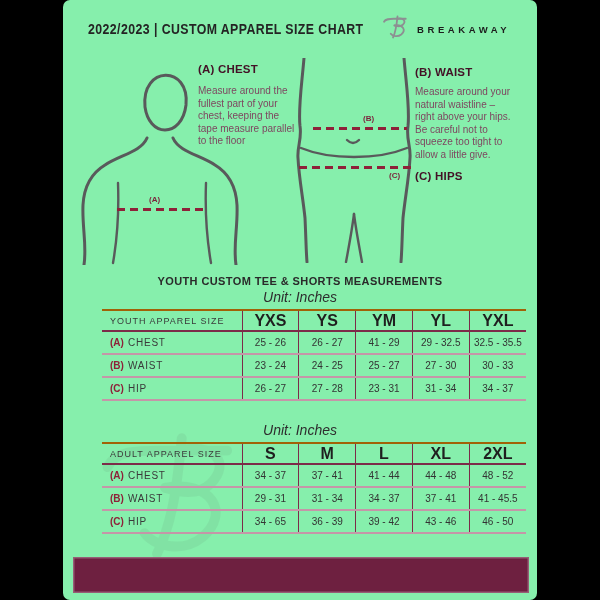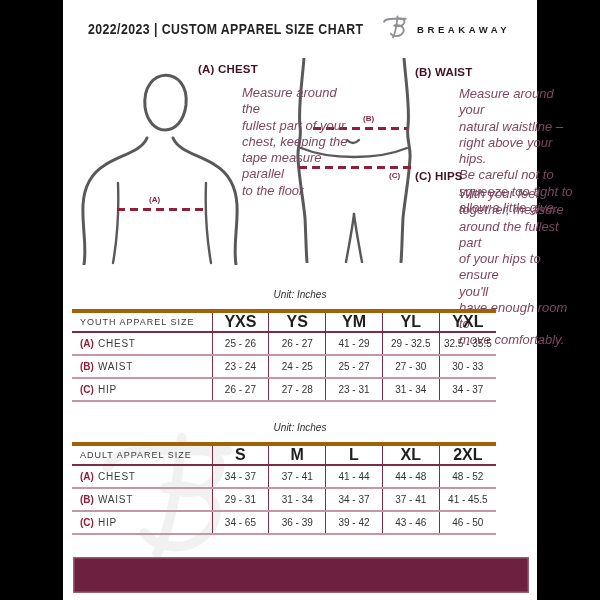--- a/index.html
+++ b/index.html
@@ -1,18 +1,18 @@
 <!DOCTYPE html>
 <html><head>
 <meta charset="utf-8">
 <style>
   html,body{margin:0;padding:0;background:#000;}
   .canvas{position:relative;width:600px;height:600px;background:#000;overflow:hidden;
           font-family:"Liberation Sans",sans-serif;}
-  .page{position:absolute;left:63px;top:0;width:474px;height:600px;background:#ffffff;}
+  .page{position:absolute;left:63px;top:0;width:474px;height:600px;background:#86efac;border-radius:7px;}
 
   
   .hdr-title{position:absolute;left:25px;top:21px;font-size:14.5px;font-weight:bold;
              letter-spacing:.5px;color:#242424;transform:scaleX(.85);transform-origin:left center;
              white-space:nowrap;}
   .logo{position:absolute;left:318px;top:12px;width:30px;height:30px;}
   .brand{position:absolute;left:354px;top:24px;font-size:9.5px;font-weight:bold;
          letter-spacing:3.6px;color:#1c1c1c;white-space:nowrap;}
 
   
@@ -29,37 +29,37 @@
   #chest-line{left:54px;top:208px;width:90px;}
   #waist-line{left:250px;top:127px;width:94px;}
   #hip-line{left:236px;top:166px;width:112px;}
   .dash-label{position:absolute;font-size:8px;font-weight:bold;color:#7c1f3a;}
   #chest-line-label{left:86px;top:195px;}
   #waist-line-label{left:300px;top:114px;}
   #hip-line-label{left:326px;top:171px;}
 
   
   .instr-h{position:absolute;font-size:11.5px;font-weight:bold;color:#431126;letter-spacing:.2px;}
-  .instr-t{position:absolute;font-size:13px;font-style:italic;color:#7e4760;
-           line-height:1.25;white-space:pre-line;margin-left:44px;}
+  .instr-t{position:absolute;font-size:10px;color:#7e4760;
+           line-height:1.25;white-space:pre-line;}
   #instr-a-h{left:135px;top:63px;}  #instr-a-t{left:135px;top:85px;width:115px;}
   #instr-b-h{left:352px;top:66px;}  #instr-b-t{left:352px;top:86px;width:120px;}
   #instr-c-h{left:352px;top:170px;} #instr-c-t{left:352px;top:186px;width:122px;}
 
   
   .sec-title{position:absolute;left:0;width:474px;text-align:center;font-size:11px;
              font-weight:bold;color:#2a2a2a;letter-spacing:.4px;}
-  .sec-unit{position:absolute;left:0;width:474px;text-align:center;font-size:10px;
+  .sec-unit{position:absolute;left:0;width:474px;text-align:center;font-size:14px;
             font-style:italic;color:#2e2e2e;}
   #youth-title{top:275px;} #youth-unit{top:289px;}
   #adult-title{top:408px;} #adult-unit{top:422px;}
 
   
-  .size-table{position:absolute;left:9px;width:424px;border-collapse:collapse;
-              table-layout:fixed;border-top:4px solid #a16207;}
+  .size-table{position:absolute;left:39px;width:424px;border-collapse:collapse;
+              table-layout:fixed;border-top:2px solid #a16207;}
   #youth-table{top:309px;} #adult-table{top:442px;}
   .size-table col.lab{width:140px;}
   .size-table th,.size-table td{padding:0;}
   .size-table thead tr{border-bottom:2px solid #7c2b49;height:21px;}
   .size-table tbody tr{border-bottom:2px solid #c596a8;height:23px;}
   .size-table th{font-size:16px;font-weight:bold;color:#1f1f1f;text-align:center;}
   .size-table th.lab-h{text-align:left;padding-left:8px;font-size:9px;font-weight:normal;
                        letter-spacing:1px;color:#3a3a3a;}
   .size-table td{font-size:10px;color:#333;text-align:center;}
   .size-table td.lab-c{text-align:left;padding-left:8px;}
@@ -129,35 +129,29 @@
 natural waistline –
 right above your hips.
 Be careful not to
 squeeze too tight to
 allow a little give.</div>
 
     <div class="instr-h" id="instr-c-h">
       <span>(C)</span>
       <span>HIPS</span>
     </div>
-    <div class="instr-t" id="instr-c-t">With your feet
-together, measure
-around the fullest part
-of your hips to ensure
-you'll
-have enough room to
-move comfortably.</div>
 
     <svg class="watermark" viewBox="0 0 40 40">
       <path d="M4,13 C6,9 11,9 17,9 H33" fill="none" stroke="#555" stroke-width="2.4" stroke-linecap="round"></path>
       <path d="M22,6 C21,16 20,26 16,34" fill="none" stroke="#555" stroke-width="2.4" stroke-linecap="round"></path>
       <path d="M21,9 C30,7 34,12 29,17 C26,20 21,19 18,18" fill="none" stroke="#555" stroke-width="2.4" stroke-linecap="round"></path>
       <path d="M18,18 C29,16 34,24 27,30 C22,34 15,32 13,29" fill="none" stroke="#555" stroke-width="2.4" stroke-linecap="round"></path>
     </svg>
 
+    <div class="sec-title" id="youth-title">YOUTH CUSTOM TEE &amp; SHORTS MEASUREMENTS</div>
     <div class="sec-unit" id="youth-unit">Unit: Inches</div>
     <table class="size-table" id="youth-table">
       <colgroup>
           <col class="lab">
           <col>
           <col>
           <col>
           <col>
           <col>
         </colgroup>

